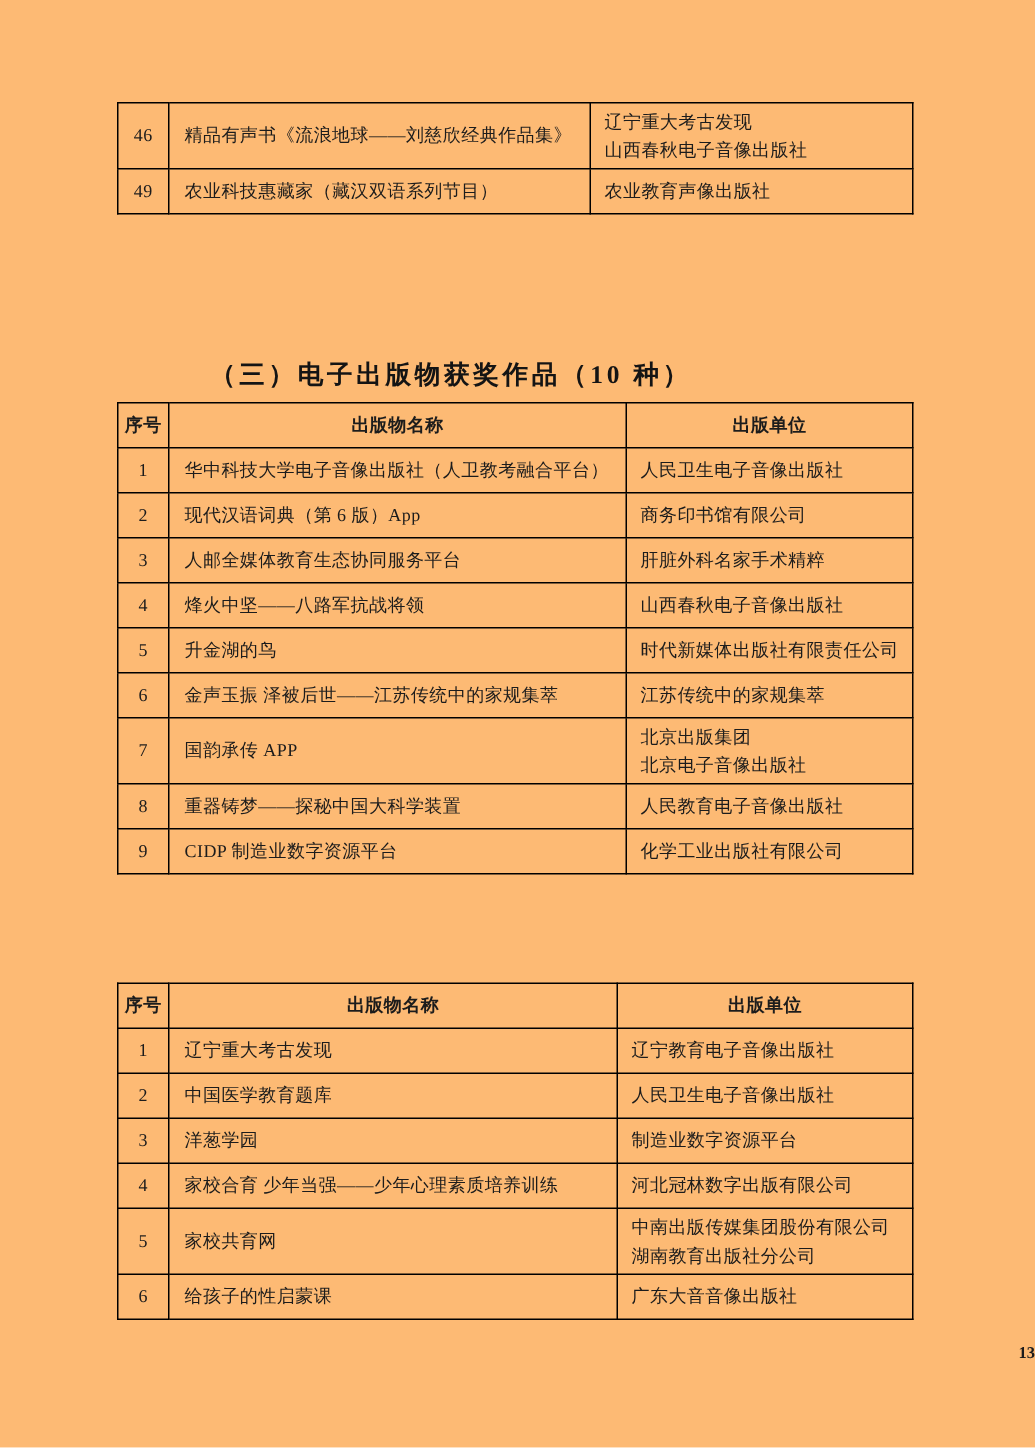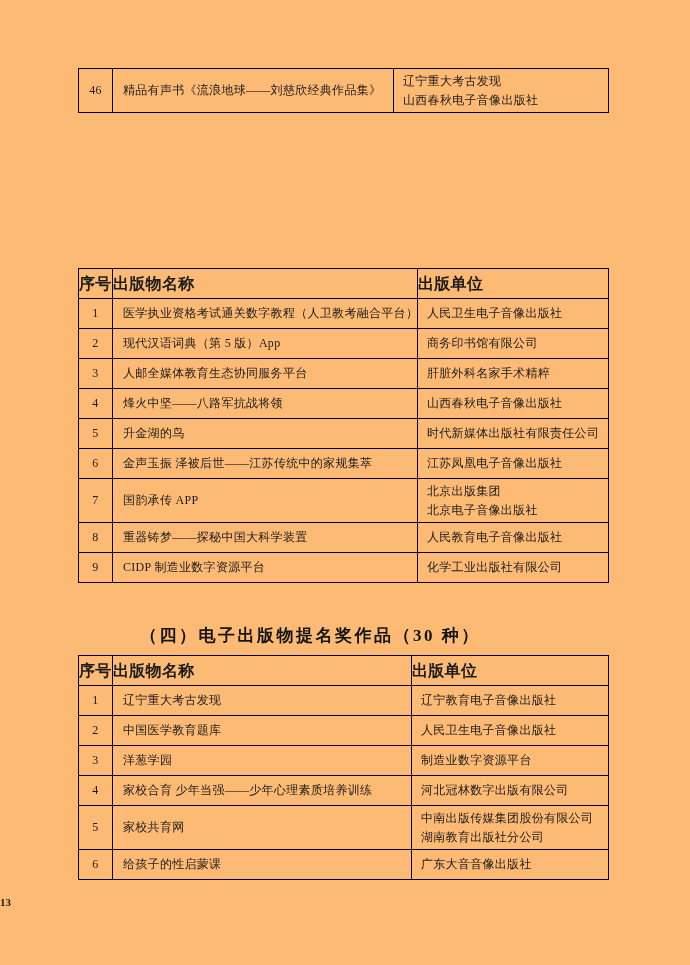--- a/index.html
+++ b/index.html
@@ -28,22 +28,22 @@
     border: 1px solid #000;
     font-size: 12px;
     font-weight: normal;
     vertical-align: middle;
     letter-spacing: 0.3px;
     line-height: 19px;
   }
   .award-table thead tr { height: 30px; }
   .award-table thead th {
     font-weight: bold;
-    text-align: left;
-    font-size: 16px;
+    text-align: center;
+    font-size: 12px;
     margin-left: 36px;
   }
   .award-table tbody tr { height: 30px; }
   .award-table tbody tr.tall { height: 44px; }
   .award-table td.no-cell { text-align: center; }
   .award-table td.name-cell { padding: 1px 4px 2px 10px; white-space: nowrap; overflow: hidden; }
   .award-table td.pub-cell  { padding: 2px 4px 2px 9px;  white-space: nowrap; overflow: hidden; }
   .section-heading {
     position: absolute;
     left: 140px;
@@ -53,21 +53,21 @@
     color: #141414;
     white-space: nowrap;
   }
   #heading-winners  { top: 238px; }
   #heading-nominees { top: 624px; }
   .page-number {
     position: absolute;
     top: 896px;
     left: 0;
     width: 100%;
-    text-align: left;
+    text-align: right;
     font-size: 11px;
     color: #1c1c1c;
     font-weight: bold;
   }
 </style>
 </head>
 <body>
 
 <div class="page">
 
@@ -79,48 +79,56 @@
       </colgroup>
     <tbody>
         <tr class="tall">
           <td class="no-cell">46</td>
           <td class="name-cell">精品有声书《流浪地球——刘慈欣经典作品集》</td>
           <td class="pub-cell">
             <div>辽宁重大考古发现</div>
             <div>山西春秋电子音像出版社</div>
           </td>
         </tr>
+        <tr>
+          <td class="no-cell">49</td>
+          <td class="name-cell">农业科技惠藏家（藏汉双语系列节目）</td>
+          <td class="pub-cell">
+            <div>农业教育声像出版社</div>
+          </td>
+        </tr>
       </tbody>
   </table>
 
+  <div class="section-heading" id="heading-winners">（三）电子出版物获奖作品（10 种）</div>
 
   <table class="award-table" id="table-winners">
     <colgroup>
         <col style="width:34px">
         <col style="width:305px">
         <col style="width:191px">
       </colgroup>
     <thead>
       <tr>
         <th>序号</th>
         <th>出版物名称</th>
         <th>出版单位</th>
       </tr>
     </thead>
     <tbody>
         <tr>
           <td class="no-cell">1</td>
-          <td class="name-cell">医学执业资格考试通关数字教程（人卫教考融合平台）</td>
+          <td class="name-cell">华中科技大学电子音像出版社（人卫教考融合平台）</td>
           <td class="pub-cell">
             <div>人民卫生电子音像出版社</div>
           </td>
         </tr>
         <tr>
           <td class="no-cell">2</td>
-          <td class="name-cell">现代汉语词典（第 5 版）App</td>
+          <td class="name-cell">现代汉语词典（第 6 版）App</td>
           <td class="pub-cell">
             <div>商务印书馆有限公司</div>
           </td>
         </tr>
         <tr>
           <td class="no-cell">3</td>
           <td class="name-cell">人邮全媒体教育生态协同服务平台</td>
           <td class="pub-cell">
             <div>肝脏外科名家手术精粹</div>
           </td>
@@ -136,21 +144,21 @@
           <td class="no-cell">5</td>
           <td class="name-cell">升金湖的鸟</td>
           <td class="pub-cell">
             <div>时代新媒体出版社有限责任公司</div>
           </td>
         </tr>
         <tr>
           <td class="no-cell">6</td>
           <td class="name-cell">金声玉振 泽被后世——江苏传统中的家规集萃</td>
           <td class="pub-cell">
-            <div>江苏凤凰电子音像出版社</div>
+            <div>江苏传统中的家规集萃</div>
           </td>
         </tr>
         <tr class="tall">
           <td class="no-cell">7</td>
           <td class="name-cell">国韵承传 APP</td>
           <td class="pub-cell">
             <div>北京出版集团</div>
             <div>北京电子音像出版社</div>
           </td>
         </tr>
@@ -164,21 +172,20 @@
         <tr>
           <td class="no-cell">9</td>
           <td class="name-cell">CIDP 制造业数字资源平台</td>
           <td class="pub-cell">
             <div>化学工业出版社有限公司</div>
           </td>
         </tr>
       </tbody>
   </table>
 
-  <div class="section-heading" id="heading-nominees">（四）电子出版物提名奖作品（30 种）</div>
 
   <table class="award-table" id="table-nominees">
     <colgroup>
         <col style="width:34px">
         <col style="width:299px">
         <col style="width:197px">
       </colgroup>
     <thead>
       <tr>
         <th>序号</th>

